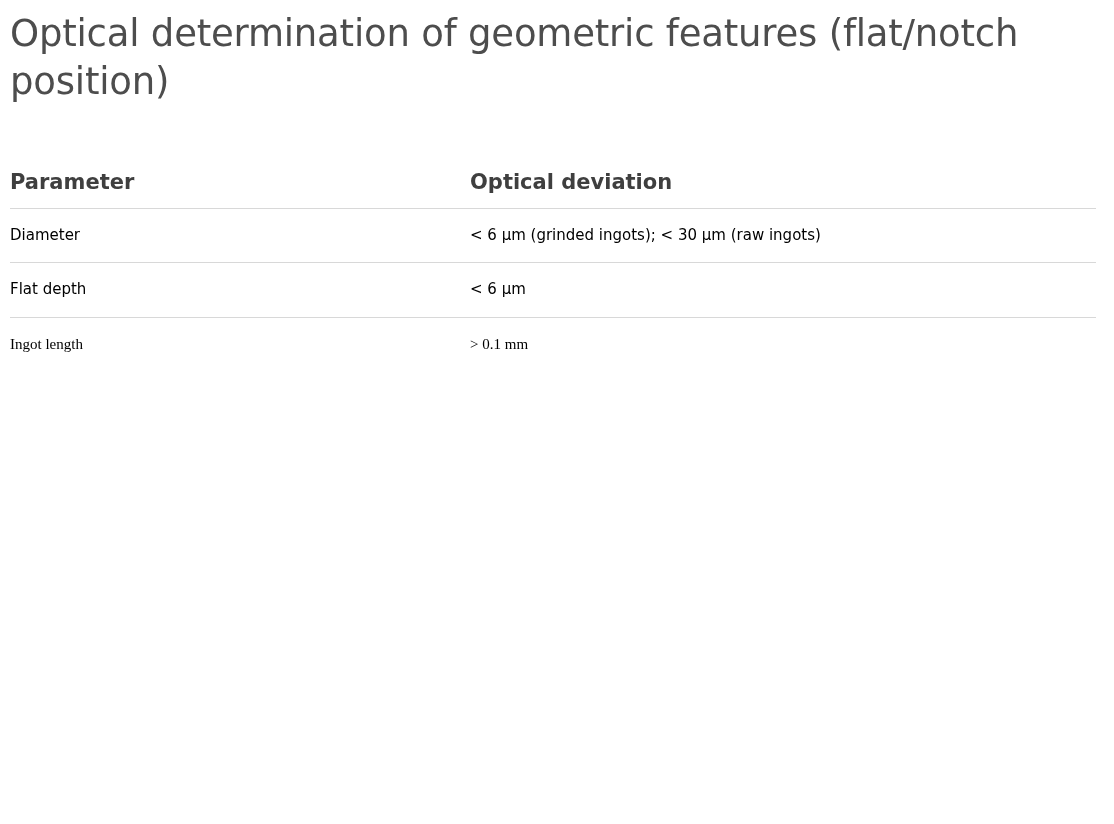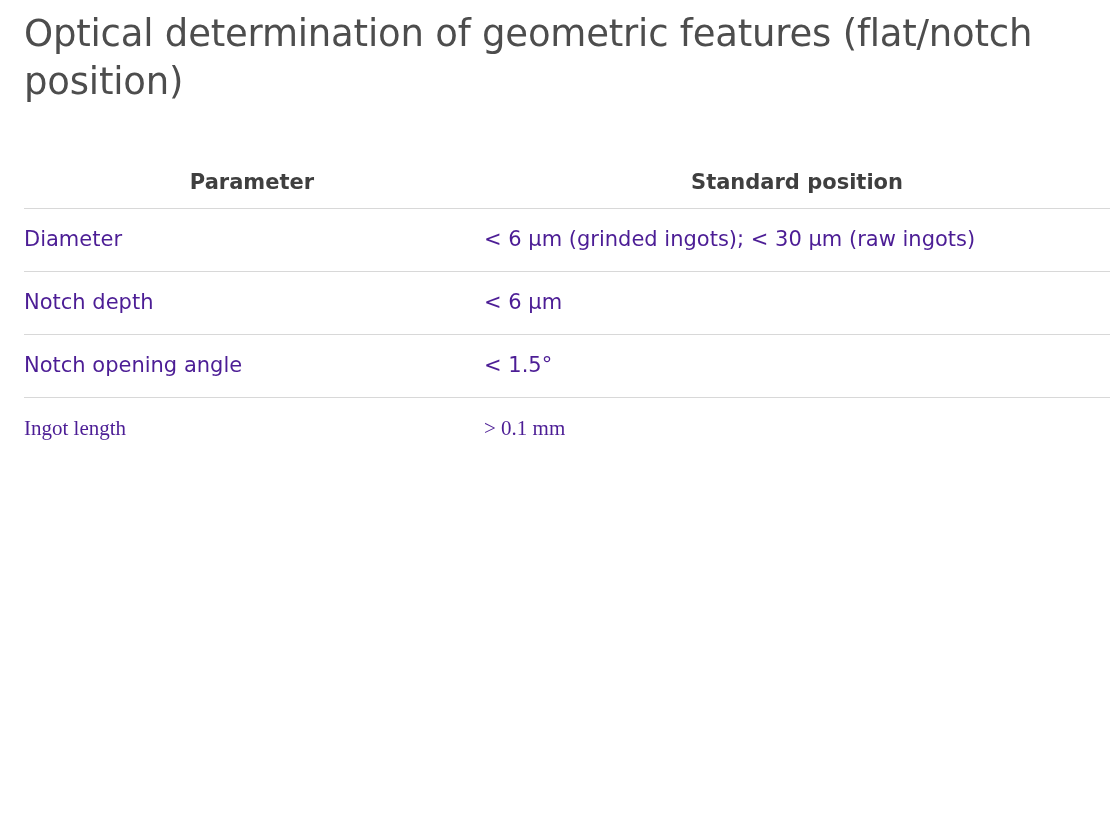--- a/index.html
+++ b/index.html
@@ -11,21 +11,21 @@
     width: 1114px;
     height: 824px;
     overflow: hidden;
     font-family: "DejaVu Sans", sans-serif;
     color: #4a4a4a;
   }
   .page {
     width: 1103px;
     height: 824px;
     box-sizing: border-box;
-    padding: 6px 14px 0 24px;
+    padding: 6px 14px 0 10px;
     position: relative;
   }
   .title {
     font-family: "DejaVu Sans", sans-serif;
     font-size: 37px;
     line-height: 1.30;
     font-weight: 400;
     color: #4d4d4d;
     letter-spacing: -0.2px;
     margin: 0 0 0 0;
@@ -38,33 +38,33 @@
   table.params {
     border-collapse: collapse;
     width: 1086px;
     table-layout: fixed;
     margin-top: 4px;
   }
   table.params col.c1 { width: 456px; }
   table.params col.c2 { width: 630px; }
 
   table.params th {
-    text-align: center;
+    text-align: left;
     font-size: 21px;
     font-weight: 700;
     color: #3f3f3f;
     padding: 4px 0 14px 0;
     border-bottom: 1px solid #d8d8d8;
     vertical-align: top;
   }
   table.params td {
     text-align: left;
-    font-size: 21px;
+    font-size: 15px;
     font-weight: 400;
-    color: #4c1d95;
+    color: #000000;
     padding: 16px 0 16px 0;
     border-bottom: 1px solid #d8d8d8;
     vertical-align: top;
     line-height: 1.42;
   }
   table.params th.col-2, table.params td.col-2 {
     padding-left: 4px;
   }
   table.params td.col-1 {
     padding-right: 20px;
@@ -84,35 +84,31 @@
   <div class="spacer"></div>
 
   <table class="params">
     <colgroup>
       <col class="c1">
       <col class="c2">
     </colgroup>
     <thead>
       <tr>
         <th class="col-1">Parameter</th>
-        <th class="col-2">Standard position</th>
+        <th class="col-2">Optical deviation</th>
       </tr>
     </thead>
     <tbody>
       <tr>
         <td class="col-1">Diameter</td>
         <td class="col-2">&lt; 6 µm (grinded ingots);  &lt; 30 µm (raw ingots)</td>
       </tr>
       <tr>
-        <td class="col-1">Notch depth</td>
+        <td class="col-1">Flat depth</td>
         <td class="col-2">&lt; 6 µm</td>
-      </tr>
-      <tr>
-        <td class="col-1">Notch opening angle</td>
-        <td class="col-2">&lt; 1.5°</td>
       </tr>
       <tr class="last">
         <td class="col-1">Ingot length</td>
         <td class="col-2">&gt; 0.1 mm</td>
       </tr>
     </tbody>
   </table>
 
 </div>
 

